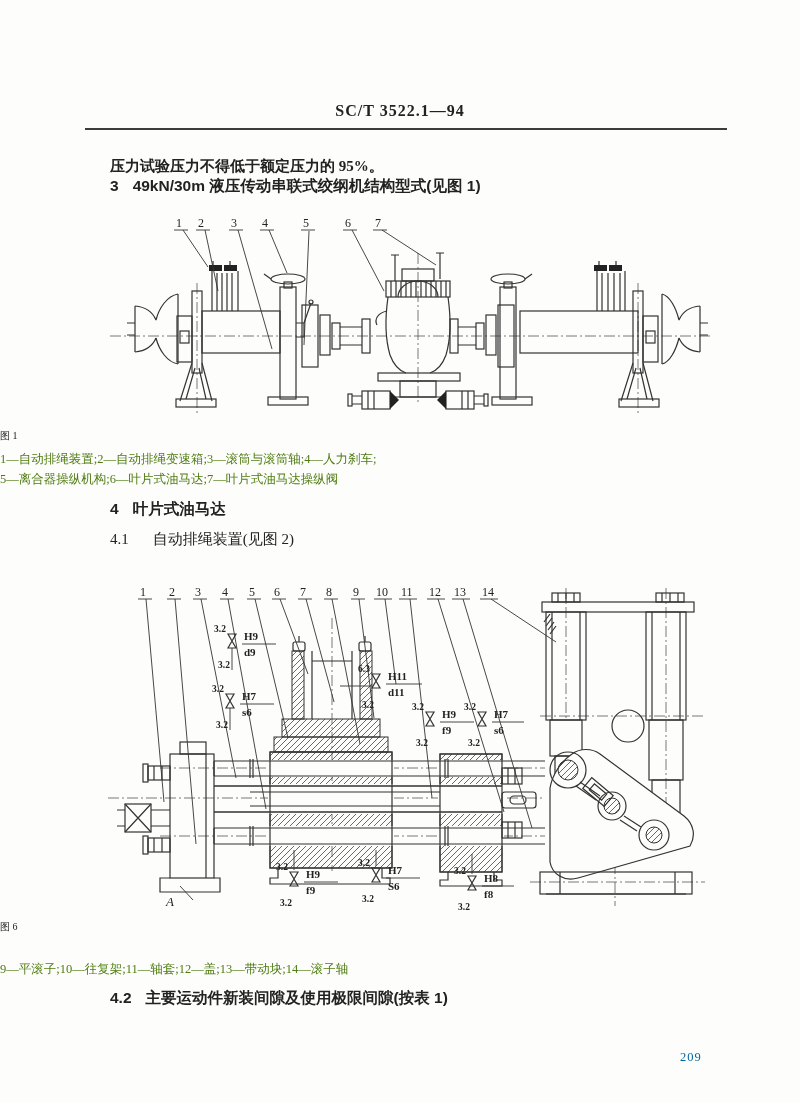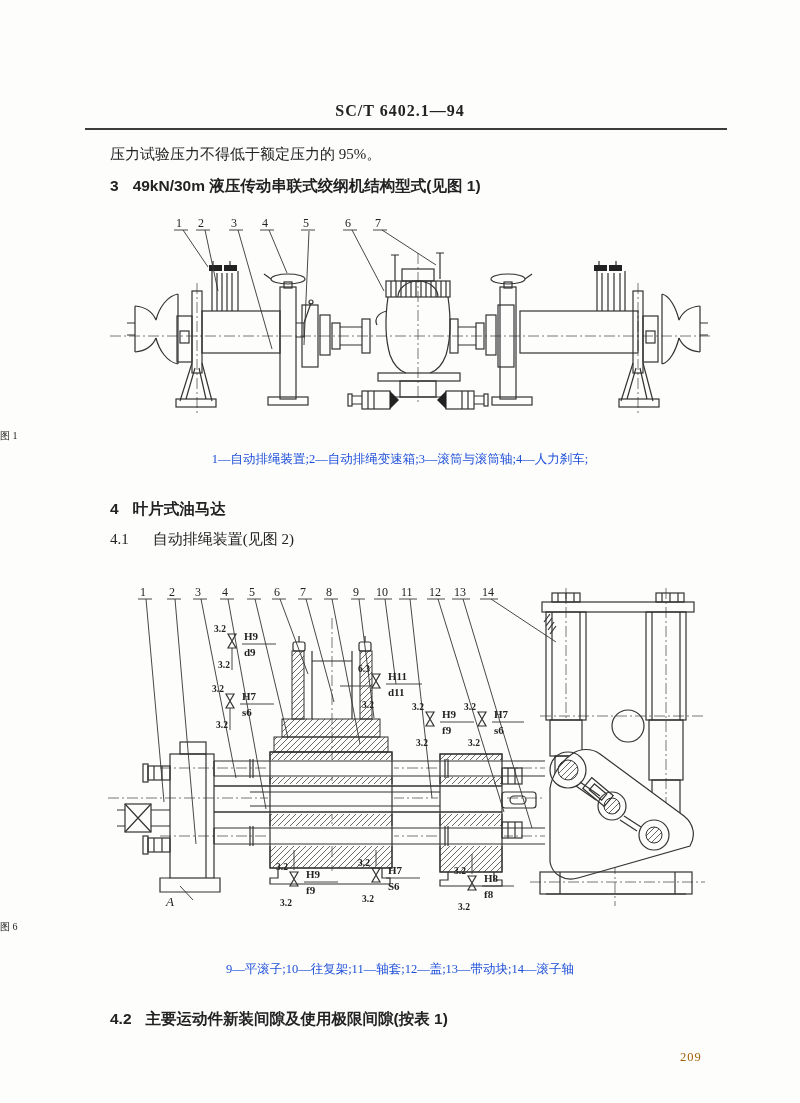--- a/index.html
+++ b/index.html
@@ -7,56 +7,56 @@
   #page{position:relative;width:800px;height:1103px;background:#fdfdfc;overflow:hidden;
         font-family:"Liberation Serif","DejaVu Serif",serif;color:#222;}
   .abs{position:absolute;}
   #watermark{left:188px;top:112px;font-family:"DejaVu Sans","Liberation Sans",sans-serif;
              font-weight:bold;font-size:86px;letter-spacing:2px;color:#d7dce0;z-index:0;}
   .content{z-index:2;}
   #doc-number{left:0;right:0;top:102px;text-align:center;font-size:16px;font-weight:bold;
               letter-spacing:1px;font-family:"Liberation Serif",serif;}
   #header-rule{left:85px;top:128px;width:642px;height:2px;background:#3c3c3c;}
   .para{font-size:15px;line-height:19px;}
-  #intro{left:110px;top:145px;}
+  #intro{left:110px;top:157px;font-weight:bold;}
   .heading{font-family:"Liberation Sans","DejaVu Sans",sans-serif;font-weight:bold;font-size:15.5px;}
   .heading .num{margin-right:14px;}
   #section3{left:110px;top:176px;}
   #section4{left:110px;top:499px;}
   #section4-1{left:110px;top:530px;font-weight:normal;font-family:"Liberation Serif",serif;font-size:15px;}
   #section4-1 .num{margin-right:24px;}
-  #section4-2{left:110px;top:988px;margin-top:21px;}
+  #section4-2{left:110px;top:988px;}
   .fig-label{left:0;right:0;font-size:10px;}
   #fig1-label{top:429px;}
   #fig2-label{top:920px;}
-  .fig-caption{left:0;right:0;text-align:center;font-size:12.5px;color:#1d4ed8;}
+  .fig-caption{left:0;right:0;text-align:left;font-size:12.5px;color:#4d7c0f;}
   #fig1-cap1{top:451px;} #fig1-cap2{top:471px;}
   #fig2-cap1{top:941px;} #fig2-cap2{top:961px;}
-  #page-number{left:680px;top:1050px;font-size:12.5px;color:#a16207;letter-spacing:1px;}
+  #page-number{left:680px;top:1050px;font-size:12.5px;color:#0369a1;letter-spacing:1px;}
   svg{display:block;}
   .s{stroke:#333;stroke-width:1.2;fill:none;}
   .s2{stroke:#333;stroke-width:1.6;fill:none;}
   .sf{stroke:#333;stroke-width:1.2;fill:#fdfdfc;}
   .h{stroke:#333;stroke-width:1;fill:url(#hatch2);}
   .wb{fill:#fdfdfc;stroke:none;}
   .cl{stroke:#555;stroke-width:0.8;fill:none;stroke-dasharray:11 3 2 3;}
   .ld{stroke:#333;stroke-width:0.9;fill:none;}
   .dk{fill:#222;stroke:none;}
   .num-txt{font-family:"Liberation Serif",serif;font-size:12px;fill:#222;}
   .fit-txt{font-family:"Liberation Serif",serif;font-size:11px;font-weight:bold;fill:#222;}
   .rough-txt{font-family:"Liberation Serif",serif;font-size:9.5px;font-weight:bold;fill:#222;}
   .view-txt{font-family:"Liberation Serif",serif;font-size:13px;font-style:italic;fill:#222;}
 </style>
 </head>
 <body>
 
 <div id="page">
 
 
-  <div class="abs content" id="doc-number">SC/T 6402.1—94</div>
+  <div class="abs content" id="doc-number">SC/T 3522.1—94</div>
   <div class="abs content" id="header-rule"></div>
 
   <div class="abs content para" id="intro">压力试验压力不得低于额定压力的 95%。</div>
 
   <div class="abs content heading" id="section3">
     <span class="num">3</span><span>49kN/30m 液压传动串联式绞纲机结构型式(见图 1)</span>
   </div>
 
   <div class="abs content" style="left:100px;top:203px;">
     <svg width="620" height="232" viewBox="0 0 620 232">
@@ -191,20 +191,21 @@
         <path class="ld" d="M169,27 L187,70"></path>
         <path class="ld" d="M209,28 L204,142"></path>
         <path class="ld" d="M252,27 L284,88"></path>
         <path class="ld" d="M282,27 L336,62"></path>
       </g>
     </svg>
   </div>
 
   <div class="abs content fig-label" id="fig1-label">图 1</div>
   <div class="abs content fig-caption" id="fig1-cap1">1—自动排绳装置;2—自动排绳变速箱;3—滚筒与滚筒轴;4—人力刹车;</div>
+  <div class="abs content fig-caption" id="fig1-cap2">5—离合器操纵机构;6—叶片式油马达;7—叶片式油马达操纵阀</div>
 
   <div class="abs content heading" id="section4">
     <span class="num">4</span><span>叶片式油马达</span>
   </div>
   <div class="abs content heading" id="section4-1">
     <span class="num">4.1</span><span>自动排绳装置(见图 2)</span>
   </div>
 
   <div class="abs content" style="left:100px;top:566px;">
     <svg width="620" height="348" viewBox="0 0 620 348">

